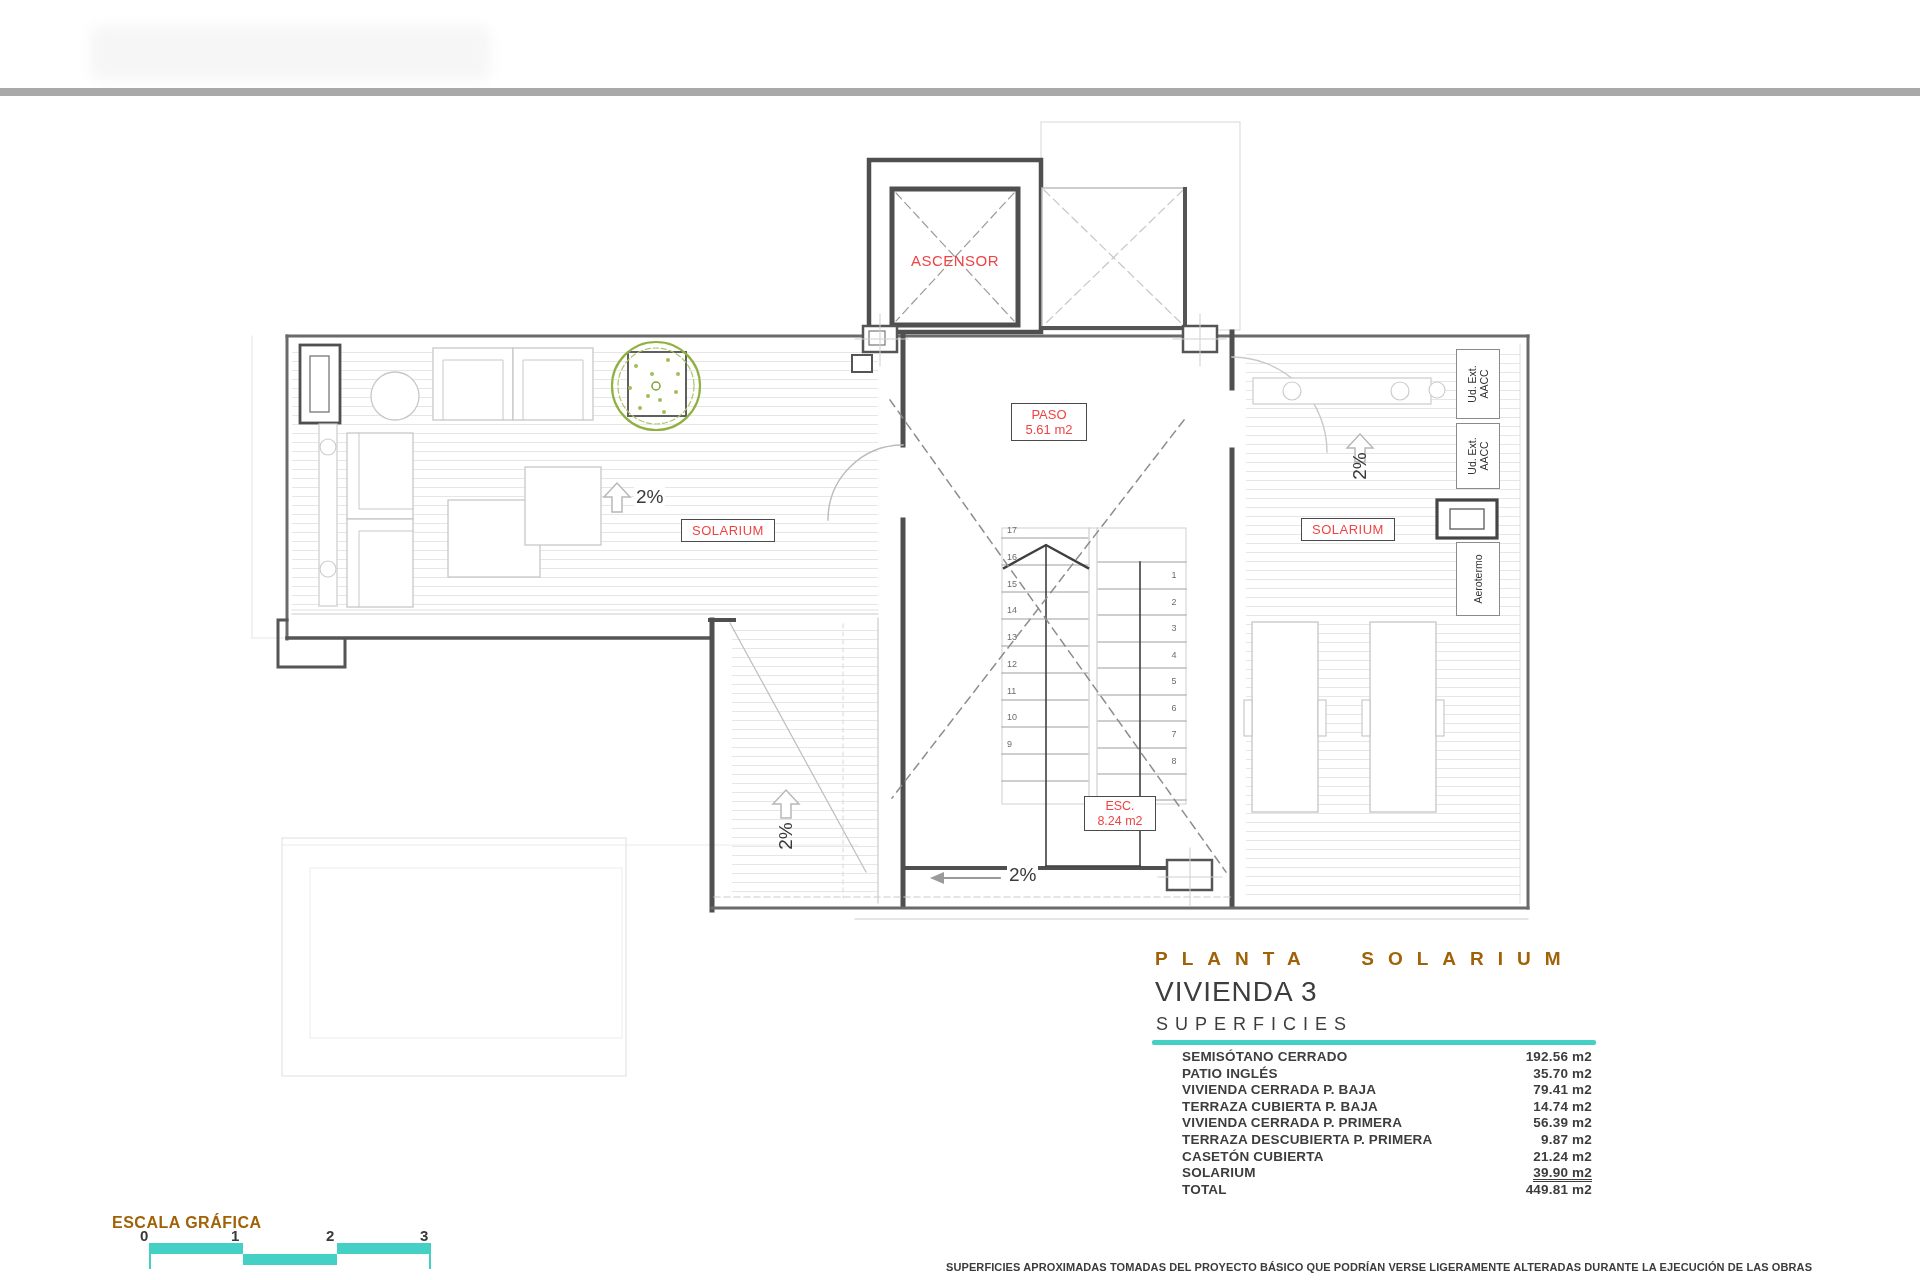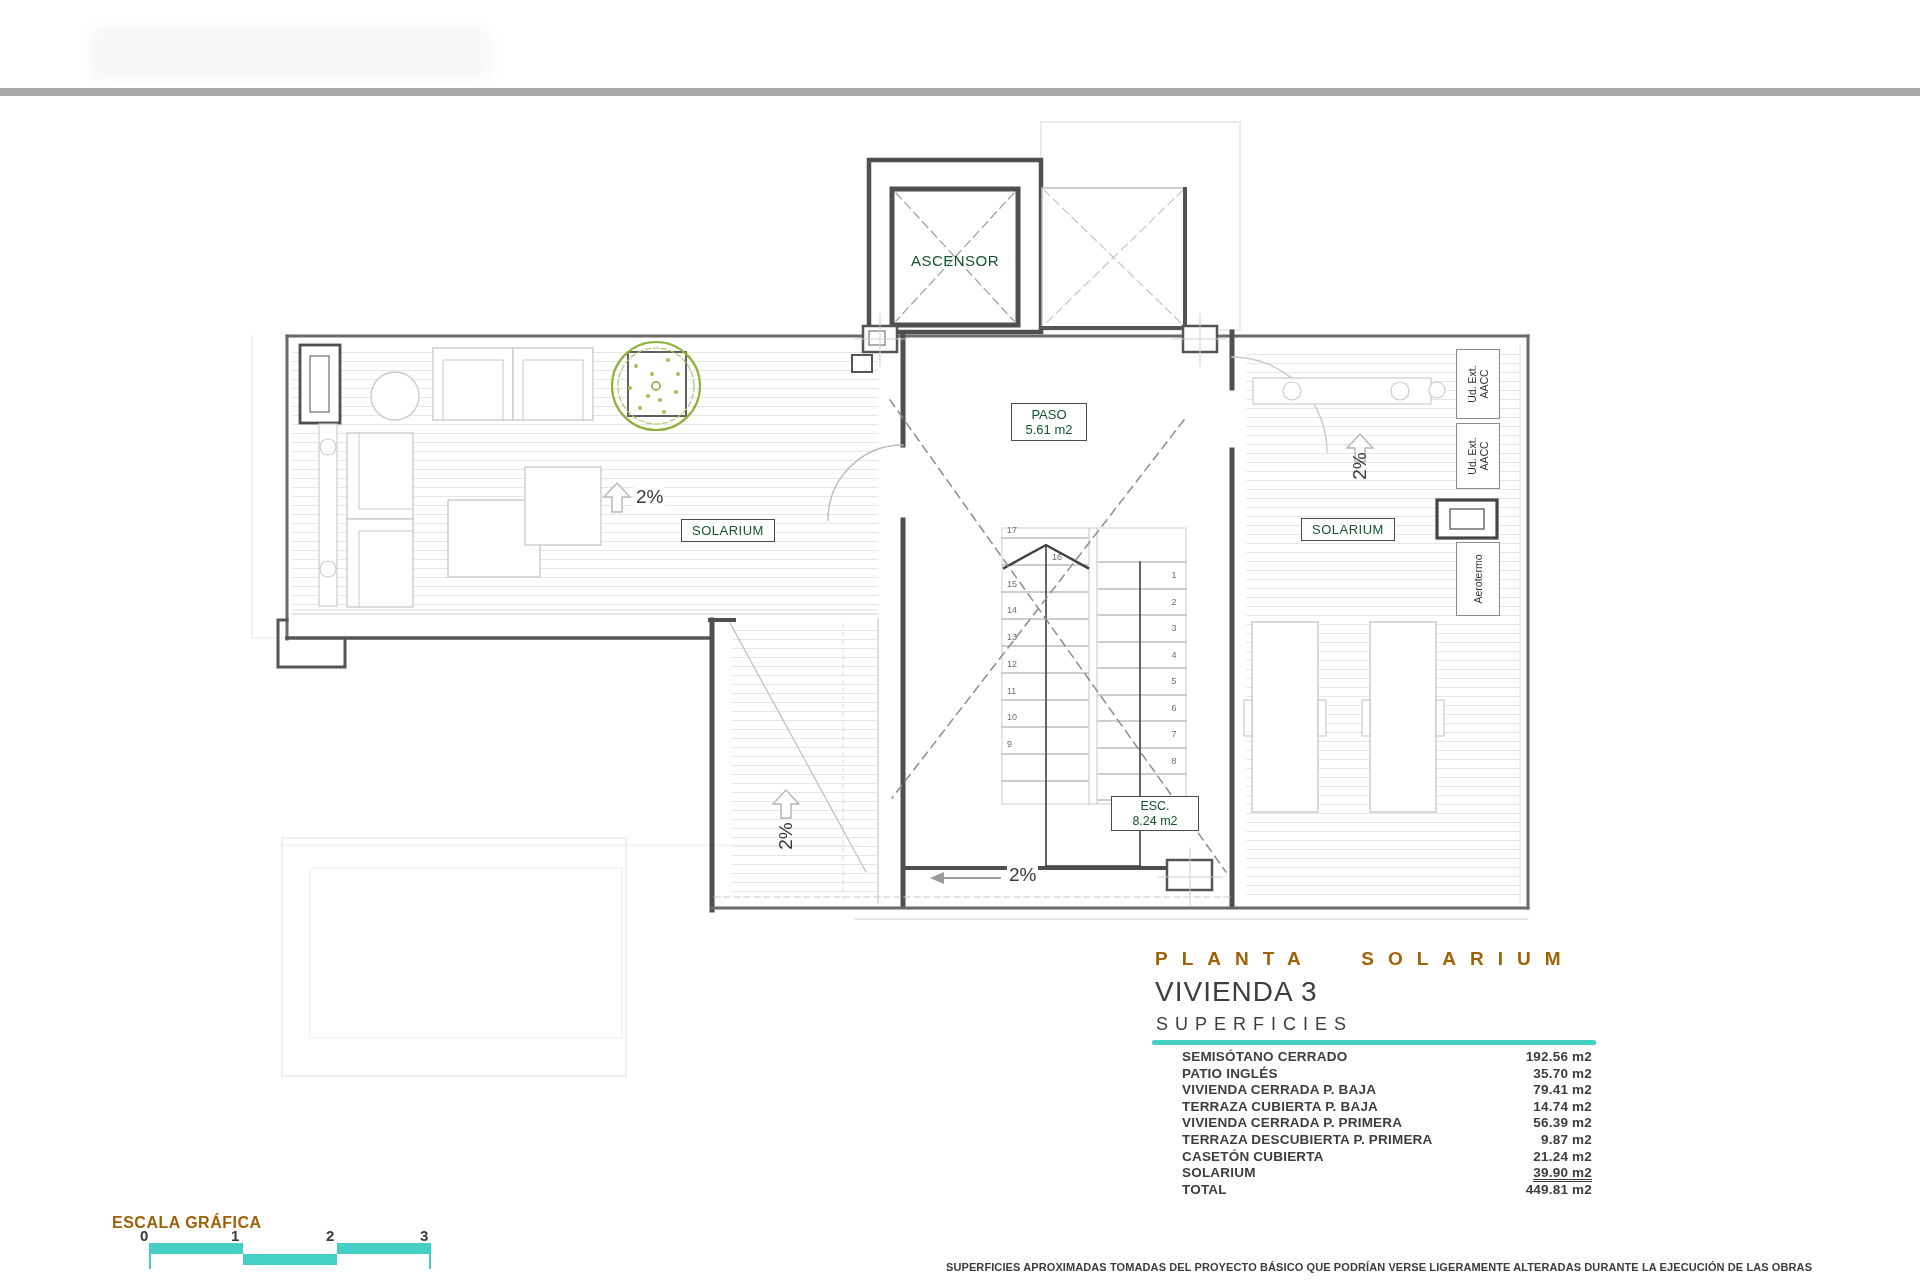--- a/index.html
+++ b/index.html
@@ -4,21 +4,21 @@
 <title>Floor Plan</title>
 <style>
   html,body{margin:0;padding:0;background:#fff;}
   .canvas{position:relative;width:1920px;height:1280px;background:#ffffff;overflow:hidden;
           font-family:"Liberation Sans",sans-serif;}
   .top-bar{position:absolute;left:0;top:88px;width:1920px;height:8px;background:#a9a9a9;}
   .watermark{position:absolute;left:90px;top:26px;width:400px;height:54px;
              background:rgba(190,190,190,0.14);filter:blur(7px);border-radius:10px;}
   .deck{position:absolute;background:repeating-linear-gradient(to bottom,rgba(0,0,0,0) 0 8px,#e6e6e6 8px 9px);}
   svg.plan{position:absolute;left:0;top:0;}
-  .lbl{position:absolute;color:#14532d;font-family:"Liberation Sans",sans-serif;}
+  .lbl{position:absolute;color:#ef4444;font-family:"Liberation Sans",sans-serif;}
   .boxlbl{border:1.5px solid #4a4a4a;background:#fff;text-align:center;}
   .halo{background:#fff;padding:0 2px;}
   .vwrap{position:absolute;display:flex;align-items:center;justify-content:center;}
   .vtext{transform:rotate(-90deg);white-space:nowrap;}
   .sidebox{position:absolute;border:1.2px solid #8a8a8a;background:#fff;
            display:flex;align-items:center;justify-content:center;}
   .sidebox .vtext{font-size:10.5px;line-height:12px;color:#333;text-align:center;}
   .stairnum{position:absolute;font-size:9px;line-height:9px;color:#6d6d6d;width:20px;}
   .title-teal{position:absolute;left:1155px;top:948px;font-size:19px;font-weight:700;
               letter-spacing:14px;word-spacing:28px;color:#a16207;}
@@ -200,21 +200,21 @@
     </g>
   </svg>
 
   <div class="lbl" style="left:882px;top:252px;width:146px;text-align:center;font-size:15px;letter-spacing:0.5px;">ASCENSOR</div>
 
   <div class="lbl boxlbl" style="left:1011px;top:403px;width:74px;padding:3px 0;font-size:13px;line-height:15px;">
     <div>PASO</div>
     <div>5.61 m2</div>
   </div>
 
-  <div class="lbl boxlbl" style="left:1111px;top:796px;width:70px;padding:2px 8px;font-size:12.5px;line-height:14.5px;">
+  <div class="lbl boxlbl" style="left:1084px;top:796px;width:70px;padding:2px 0;font-size:12.5px;line-height:14.5px;">
     <div>ESC.</div>
     <div>8.24 m2</div>
   </div>
 
   <div class="lbl boxlbl" style="left:681px;top:519px;padding:3px 10px;font-size:13px;letter-spacing:0.5px;">SOLARIUM</div>
   <div class="lbl boxlbl" style="left:1301px;top:518px;padding:3px 10px;font-size:13px;letter-spacing:0.5px;">SOLARIUM</div>
 
   <div class="lbl slope-txt halo" style="left:634px;top:486px;">2%</div>
   <div class="vwrap" style="left:1342px;top:450px;width:36px;height:32px;">
     <span class="vtext slope-txt">2%</span>
@@ -234,21 +234,21 @@
     <span class="vtext">
       <span>Ud. Ext.</span><br>
       <span>AACC</span>
     </span>
   </div>
   <div class="sidebox" style="left:1456px;top:542px;width:42px;height:72px;">
     <span class="vtext">Aerotermo</span>
   </div>
 
   <span class="stairnum" style="left:1007px;top:526px;">17</span>
-  <span class="stairnum" style="left:1052px;top:553px;">16</span>
+  <span class="stairnum" style="left:1007px;top:553px;">16</span>
   <span class="stairnum" style="left:1007px;top:580px;">15</span>
   <span class="stairnum" style="left:1007px;top:606px;">14</span>
   <span class="stairnum" style="left:1007px;top:633px;">13</span>
   <span class="stairnum" style="left:1007px;top:660px;">12</span>
   <span class="stairnum" style="left:1007px;top:687px;">11</span>
   <span class="stairnum" style="left:1007px;top:713px;">10</span>
   <span class="stairnum" style="left:1007px;top:740px;">9</span>
   <span class="stairnum" style="left:1164px;top:571px;text-align:center;">1</span>
   <span class="stairnum" style="left:1164px;top:598px;text-align:center;">2</span>
   <span class="stairnum" style="left:1164px;top:624px;text-align:center;">3</span>

